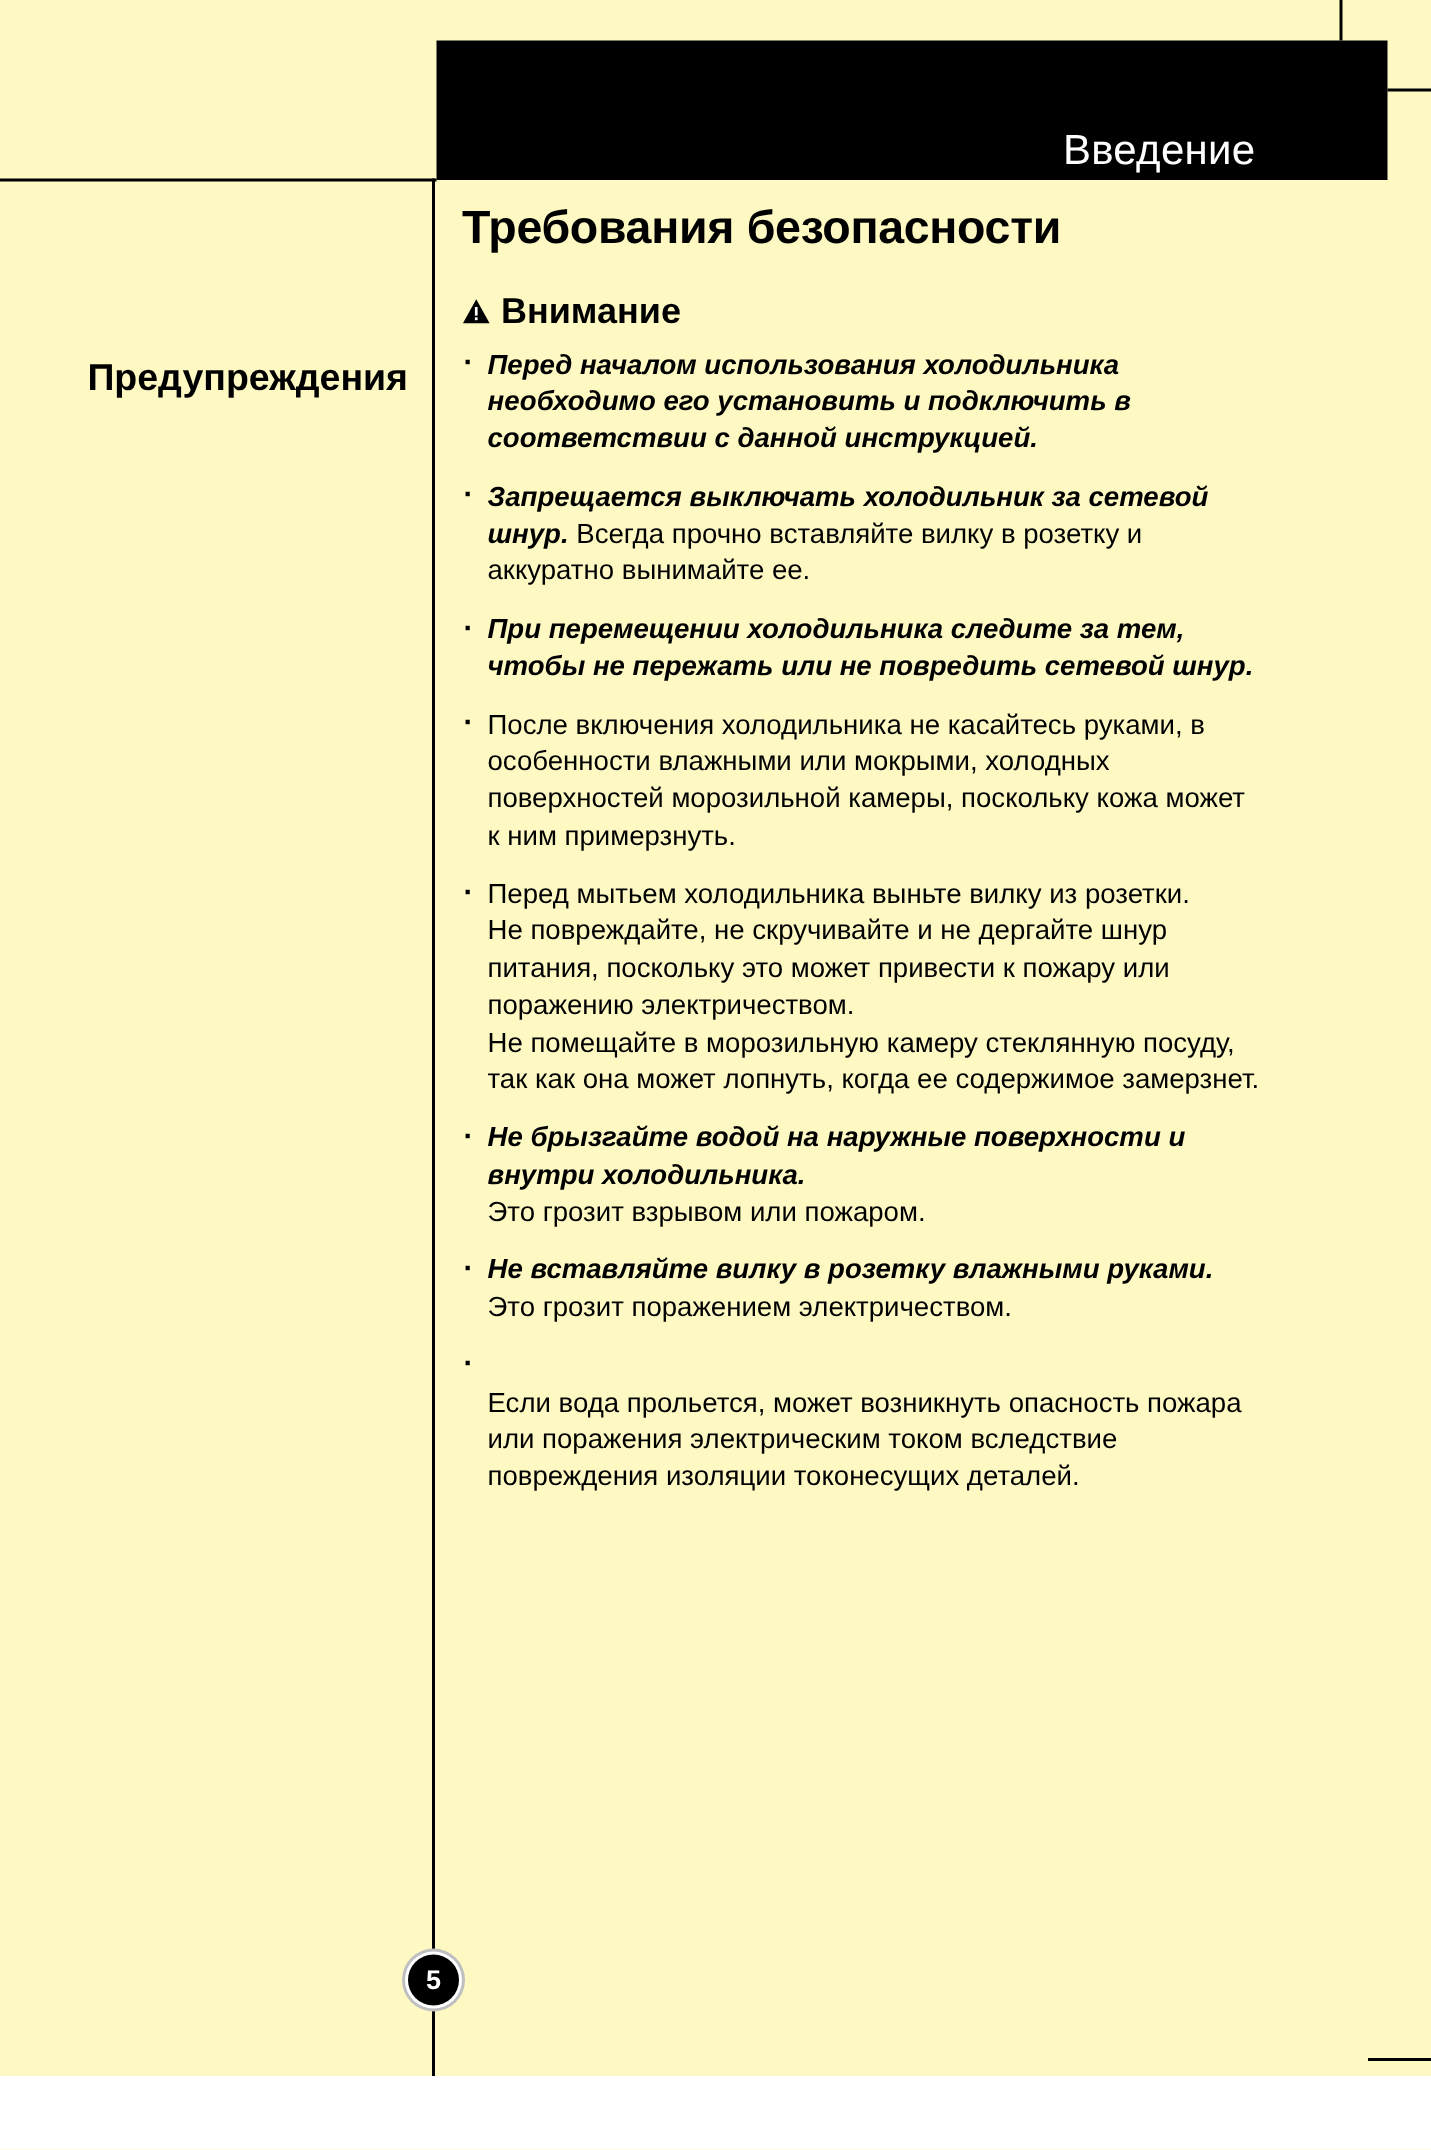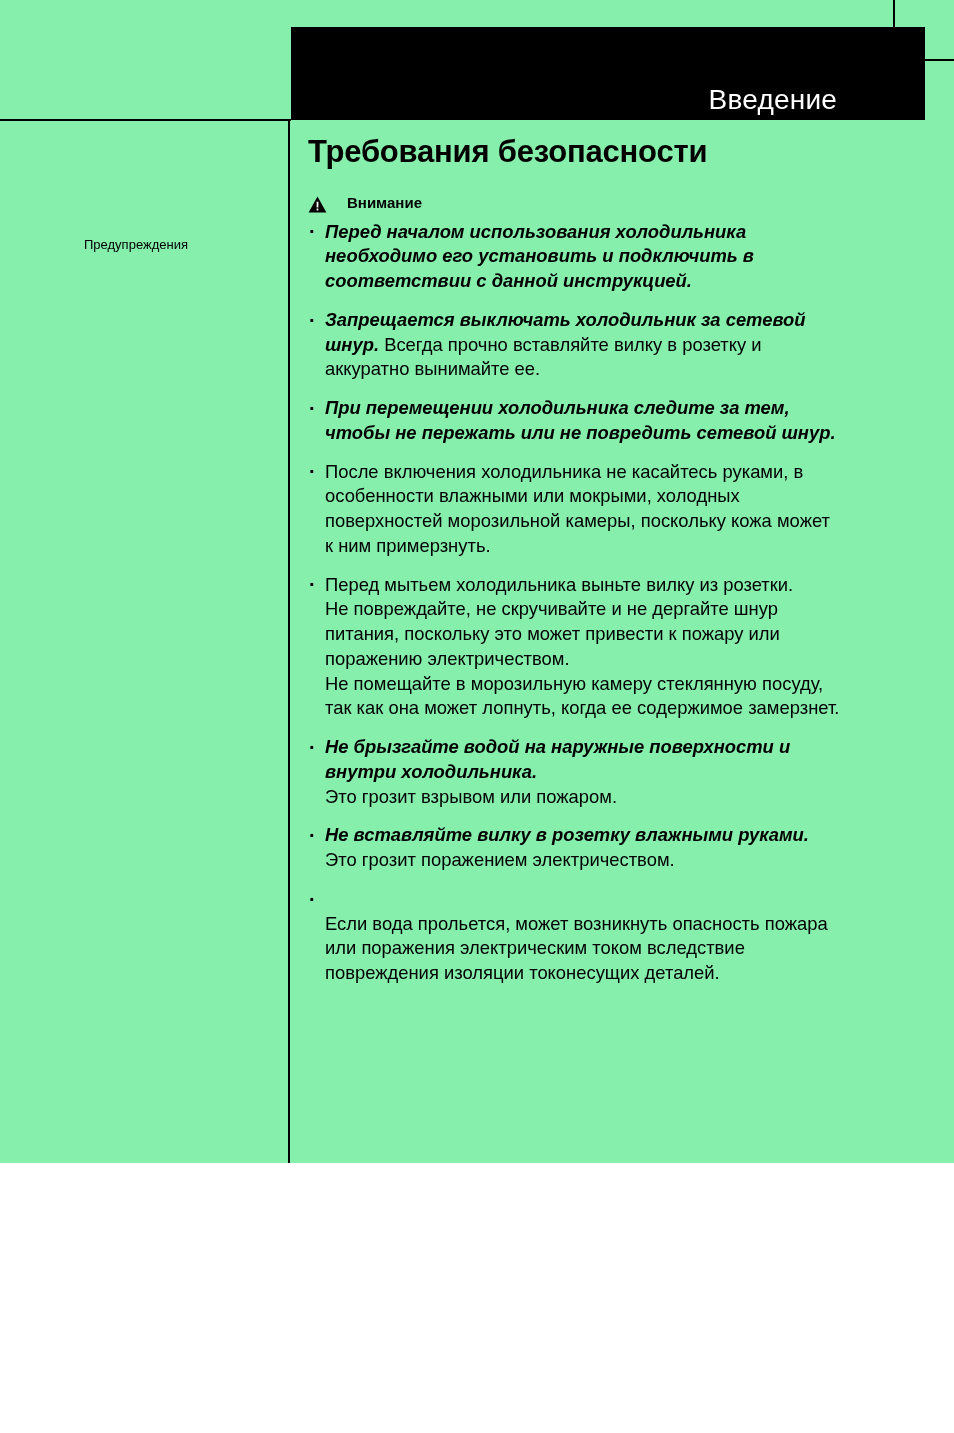--- a/index.html
+++ b/index.html
@@ -10,23 +10,23 @@
   }
   body {
     font-family: "Liberation Sans", "DejaVu Sans", sans-serif;
     color: #000000;
     -webkit-font-smoothing: antialiased;
   }
 
   .page {
     position: relative;
     width: 954px;
-    height: 1163px;
+    height: 1384px;
     overflow: hidden;
-    background: #86efac;
+    background: #fef9c3;
   }
 
   
   .mark {
     position: absolute;
     background: #000000;
   }
   .mark-v-tr { left: 893px; top: 0px;    width: 2px;  height: 27px; }
   .mark-h-tr { left: 925px; top: 59px;   width: 29px; height: 2px;  }
   .mark-h-br { left: 912px; top: 1372px; width: 42px; height: 2px;  }
@@ -66,23 +66,23 @@
     line-height: 1;
     white-space: nowrap;
   }
 
   
   .margin-note {
     position: absolute;
     left: 0px;
     top: 237px;
     width: 272px;
-    text-align: center;
-    font-size: 13px;
-    font-weight: normal;
+    text-align: right;
+    font-size: 25px;
+    font-weight: bold;
     line-height: 1.2;
     color: #000000;
   }
 
   
   .content {
     position: absolute;
     left: 308px;
     top: 135px;
     width: 532px;
@@ -91,23 +91,23 @@
   .doc-title {
     font-size: 31px;
     font-weight: bold;
     line-height: 1.12;
     margin: 0 0 24px 0;
     letter-spacing: -0.2px;
   }
 
   .caution-head {
     display: flex;
-    align-items: flex-end;
-    gap: 20px;
-    font-size: 15px;
+    align-items: flex-start;
+    gap: 7px;
+    font-size: 24px;
     font-weight: bold;
     margin: 0 0 8px 0;
     line-height: 1.2;
   }
   .warn-tri {
     display: inline-block;
     width: 19px;
     height: 17px;
     flex: 0 0 auto;
     position: relative;

